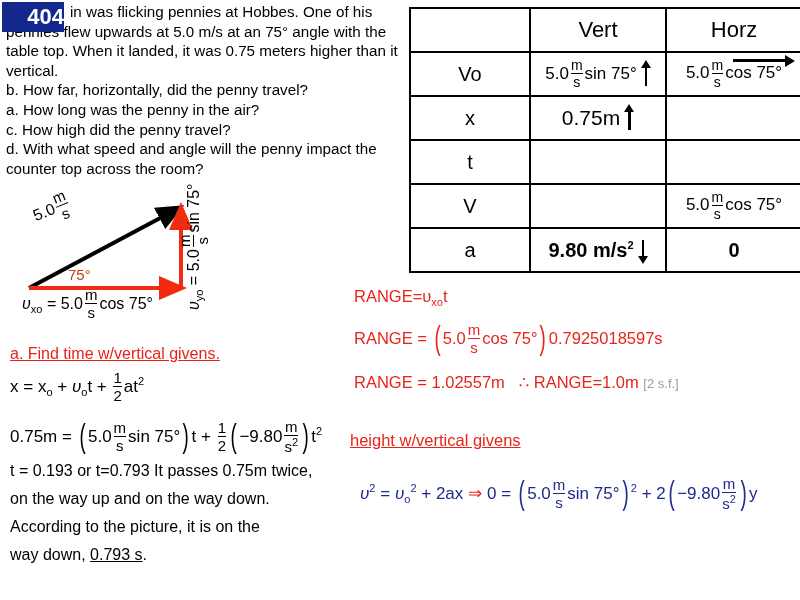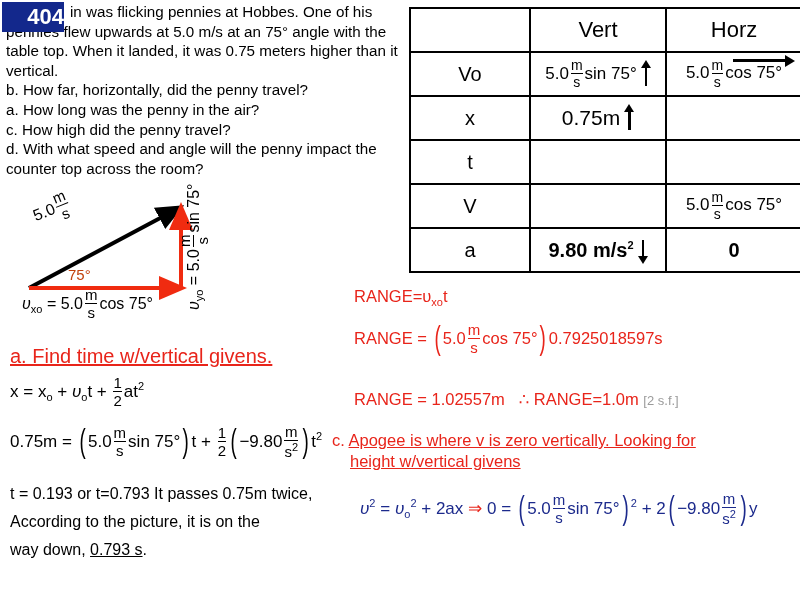--- a/index.html
+++ b/index.html
@@ -93,21 +93,21 @@
     font-size:16px; color:#000; white-space:nowrap;
   }
 
   
   .red { color:#e8241a; }
   .blue { color:#1c2a8c; }
   .gray { color:#9b9b9b; }
   .u { text-decoration: underline; }
 
   .secA { position:absolute; left:10px; top:345px; width:350px; }
-  .secA .head { font-size:20px; }
+  .secA .head { font-size:16px; }
   .eqn { font-size:17px; color:#000; margin-top:8px; white-space:nowrap; }
   .paren { display:inline-block; font-size:34px; font-weight:300; vertical-align:middle; transform: scaleX(0.55); position:relative; top:-2px;}
   .sup { font-size:11px; vertical-align:super; }
   .sub { font-size:11px; vertical-align:sub; }
 
   .textblk { font-size:16px; color:#000; line-height:28px; }
 
   .secB { position:absolute; left:332px; top:278px; width:468px; }
   .secB .head { font-size:16.5px; }
   .secB .line { font-size:16.5px; margin-top:9px; white-space:nowrap; }
@@ -249,48 +249,48 @@
       + <span style="font-style:italic;">υ</span><span class="sub">o</span><span>t</span>
       + <span class="fr big"><span class="num">1</span><span class="bar"></span><span class="den">2</span></span><span>at</span><span class="sup">2</span>
     </div>
 
     <div class="eqn" style="margin-top:14px;">
       <span>0.75m =</span>
       <span class="paren">(</span><span>5.0</span><span class="fr big"><span class="num">m</span><span class="bar"></span><span class="den">s</span></span><span>sin 75°</span><span class="paren">)</span><span>t +</span>
       <span class="fr big"><span class="num">1</span><span class="bar"></span><span class="den">2</span></span><span class="paren">(</span><span>−9.80</span><span class="fr big"><span class="num">m</span><span class="bar"></span><span class="den"><span>s</span><span class="sup">2</span></span></span><span class="paren">)</span><span>t</span><span class="sup">2</span>
     </div>
 
-    <div class="textblk" style="margin-top:18px;">
+    <div class="textblk" style="margin-top:0;">
       <div>t = 0.193  or  t=0.793 It passes 0.75m twice,</div>
+      <div>on the way up and on the way down.</div>
       <div>According to the picture, it is on the</div>
       <div>way down, <span class="u">0.793 s</span>.</div>
     </div>
   </div>
 
   <div class="secB red">
 
     <div class="line" style="padding-left:22px;">
       <span>RANGE=υ</span><span class="sub">xo</span><span>t</span>
     </div>
 
     <div class="line" style="padding-left:22px;margin-top:12px;">
       <span>RANGE =</span>
       <span class="paren">(</span><span>5.0</span><span class="fr big"><span class="num">m</span><span class="bar"></span><span class="den">s</span></span><span>cos 75°</span><span class="paren">)</span><span>0.7925018597s</span>
     </div>
 
-    <div class="line" style="padding-left:22px;margin-top:31px;">
+    <div class="line" style="padding-left:22px;margin-top:14px;">
       <span>RANGE = 1.02557m</span>&nbsp;&nbsp;&nbsp;<span>∴ RANGE=1.0m</span> <span class="gray" style="font-size:13px;">[2 s.f.]</span>
     </div>
   </div>
 
   <div class="secC">
-    <div class="head red">c. <span class="u">Apogee is where v is zero vertically. Looking for</span></div>
     <div class="head red u" style="padding-left:18px;">height w/vertical givens</div>
 
-    <div class="eq-c blue" style="padding-left:28px;margin-top:18px;">
+    <div class="eq-c blue" style="padding-left:28px;margin-top:24px;">
       <span style="font-style:italic;">υ</span><span class="sup">2</span>
       <span>=</span>
       <span style="font-style:italic;">υ</span><span class="sub">o</span><span class="sup">2</span>
       <span>+ 2ax</span>
       <span class="red">⇒</span>
       <span>0 =</span>
       <span class="paren">(</span><span>5.0</span><span class="fr big"><span class="num">m</span><span class="bar"></span><span class="den">s</span></span><span>sin 75°</span><span class="paren">)</span><span class="sup">2</span>
       <span>+ 2</span><span class="paren">(</span><span>−9.80</span><span class="fr big"><span class="num">m</span><span class="bar"></span><span class="den"><span>s</span><span class="sup">2</span></span></span><span class="paren">)</span><span>y</span>
     </div>
 

